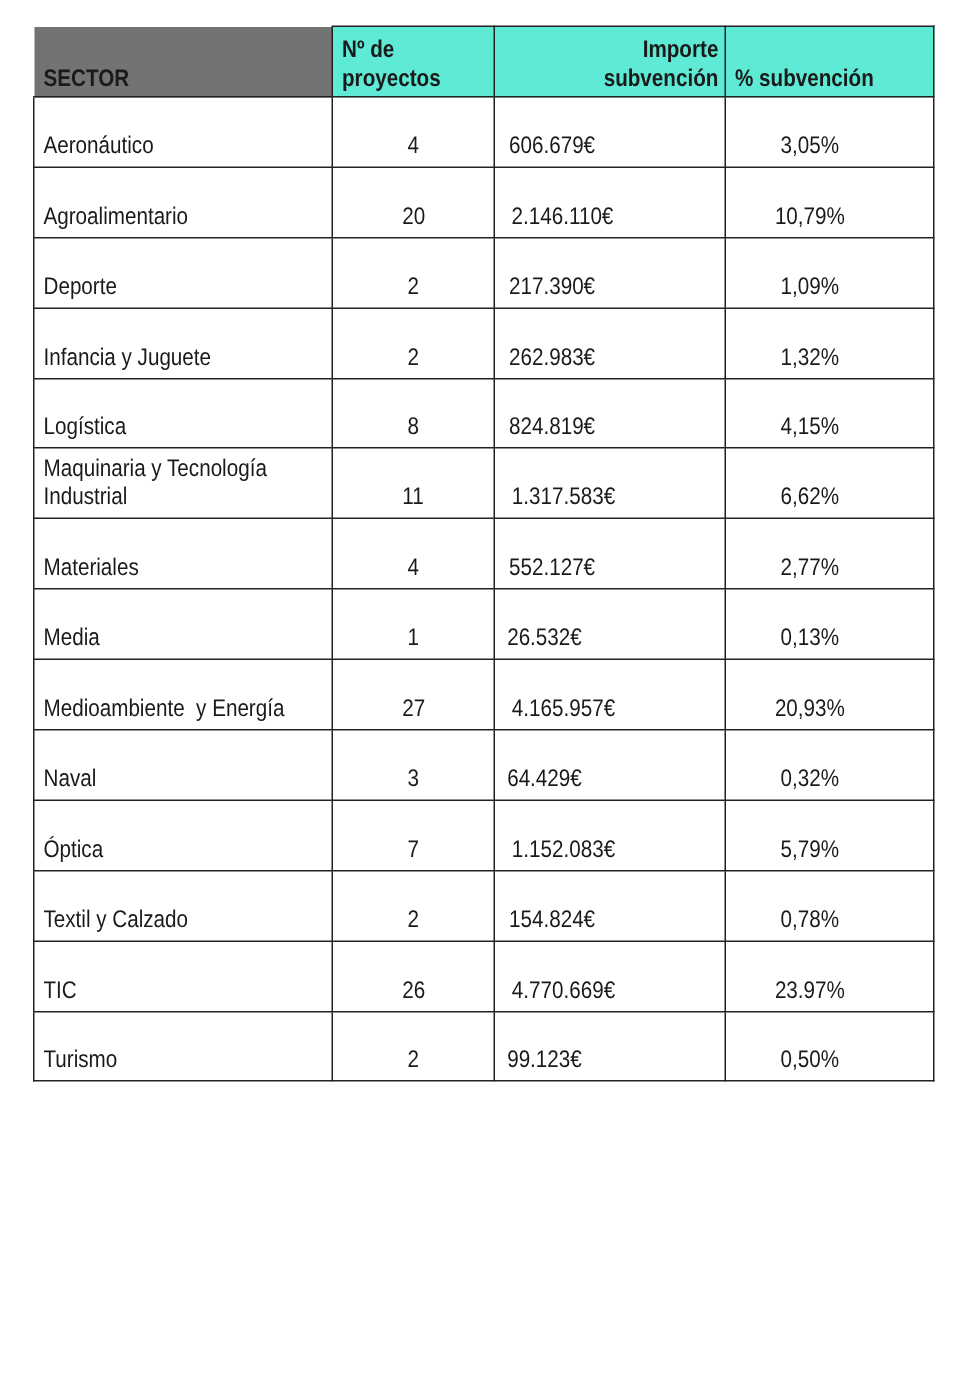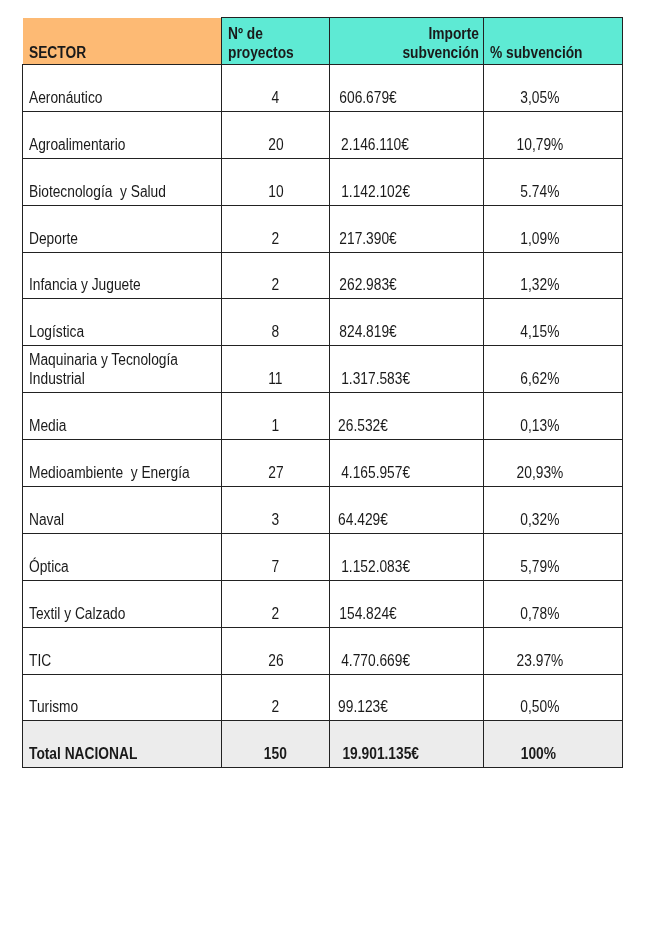--- a/index.html
+++ b/index.html
@@ -42,21 +42,21 @@
     }
     thead tr { height: 47px; }
     tbody tr { height: 46.9px; }
 
     th {
       background: #5eead4;
       font-weight: bold;
       padding-bottom: 2px;
     }
     th.sector-head {
-      background: #fdba74;
+      background: #737373;
       border-top: none;
       border-left: none;
       text-align: left;
       padding-left: 6px;
     }
     th.count-head {
       text-align: left;
       padding-left: 6px;
     }
     th.amount-head {
@@ -140,26 +140,20 @@
         <td class="amount"><span class="narrow">606.679€</span></td>
         <td class="pct"><span class="narrow">3,05%</span></td>
       </tr>
       <tr>
         <td class="sector"><span class="narrow">Agroalimentario</span></td>
         <td class="count"><span class="narrow">20</span></td>
         <td class="amount"><span class="narrow">2.146.110€</span></td>
         <td class="pct"><span class="narrow">10,79%</span></td>
       </tr>
       <tr>
-        <td class="sector"><span class="narrow" style="white-space:pre">Biotecnología  y Salud</span></td>
-        <td class="count"><span class="narrow">10</span></td>
-        <td class="amount"><span class="narrow">1.142.102€</span></td>
-        <td class="pct"><span class="narrow">5.74%</span></td>
-      </tr>
-      <tr>
         <td class="sector"><span class="narrow">Deporte</span></td>
         <td class="count"><span class="narrow">2</span></td>
         <td class="amount"><span class="narrow">217.390€</span></td>
         <td class="pct"><span class="narrow">1,09%</span></td>
       </tr>
       <tr>
         <td class="sector"><span class="narrow">Infancia y Juguete</span></td>
         <td class="count"><span class="narrow">2</span></td>
         <td class="amount"><span class="narrow">262.983€</span></td>
         <td class="pct"><span class="narrow">1,32%</span></td>
@@ -175,20 +169,26 @@
           <span class="narrow">
             <span>Maquinaria y Tecnología</span><br>
             <span>Industrial</span>
           </span>
         </td>
         <td class="count"><span class="narrow">11</span></td>
         <td class="amount"><span class="narrow">1.317.583€</span></td>
         <td class="pct"><span class="narrow">6,62%</span></td>
       </tr>
       <tr>
+        <td class="sector"><span class="narrow">Materiales</span></td>
+        <td class="count"><span class="narrow">4</span></td>
+        <td class="amount"><span class="narrow">552.127€</span></td>
+        <td class="pct"><span class="narrow">2,77%</span></td>
+      </tr>
+      <tr>
         <td class="sector"><span class="narrow">Media</span></td>
         <td class="count"><span class="narrow">1</span></td>
         <td class="amount"><span class="narrow">26.532€</span></td>
         <td class="pct"><span class="narrow">0,13%</span></td>
       </tr>
       <tr>
         <td class="sector"><span class="narrow" style="white-space:pre">Medioambiente  y Energía</span></td>
         <td class="count"><span class="narrow">27</span></td>
         <td class="amount"><span class="narrow">4.165.957€</span></td>
         <td class="pct"><span class="narrow">20,93%</span></td>
@@ -216,21 +216,15 @@
         <td class="count"><span class="narrow">26</span></td>
         <td class="amount"><span class="narrow">4.770.669€</span></td>
         <td class="pct"><span class="narrow">23.97%</span></td>
       </tr>
       <tr>
         <td class="sector"><span class="narrow">Turismo</span></td>
         <td class="count"><span class="narrow">2</span></td>
         <td class="amount"><span class="narrow">99.123€</span></td>
         <td class="pct"><span class="narrow">0,50%</span></td>
       </tr>
-      <tr class="total-row">
-        <td class="sector"><span class="narrow">Total NACIONAL</span></td>
-        <td class="count"><span class="narrow">150</span></td>
-        <td class="amount"><span class="narrow">19.901.135€</span></td>
-        <td class="pct"><span class="narrow">100%</span></td>
-      </tr>
     </tbody>
   </table>
 </div>
 
 </body></html>

